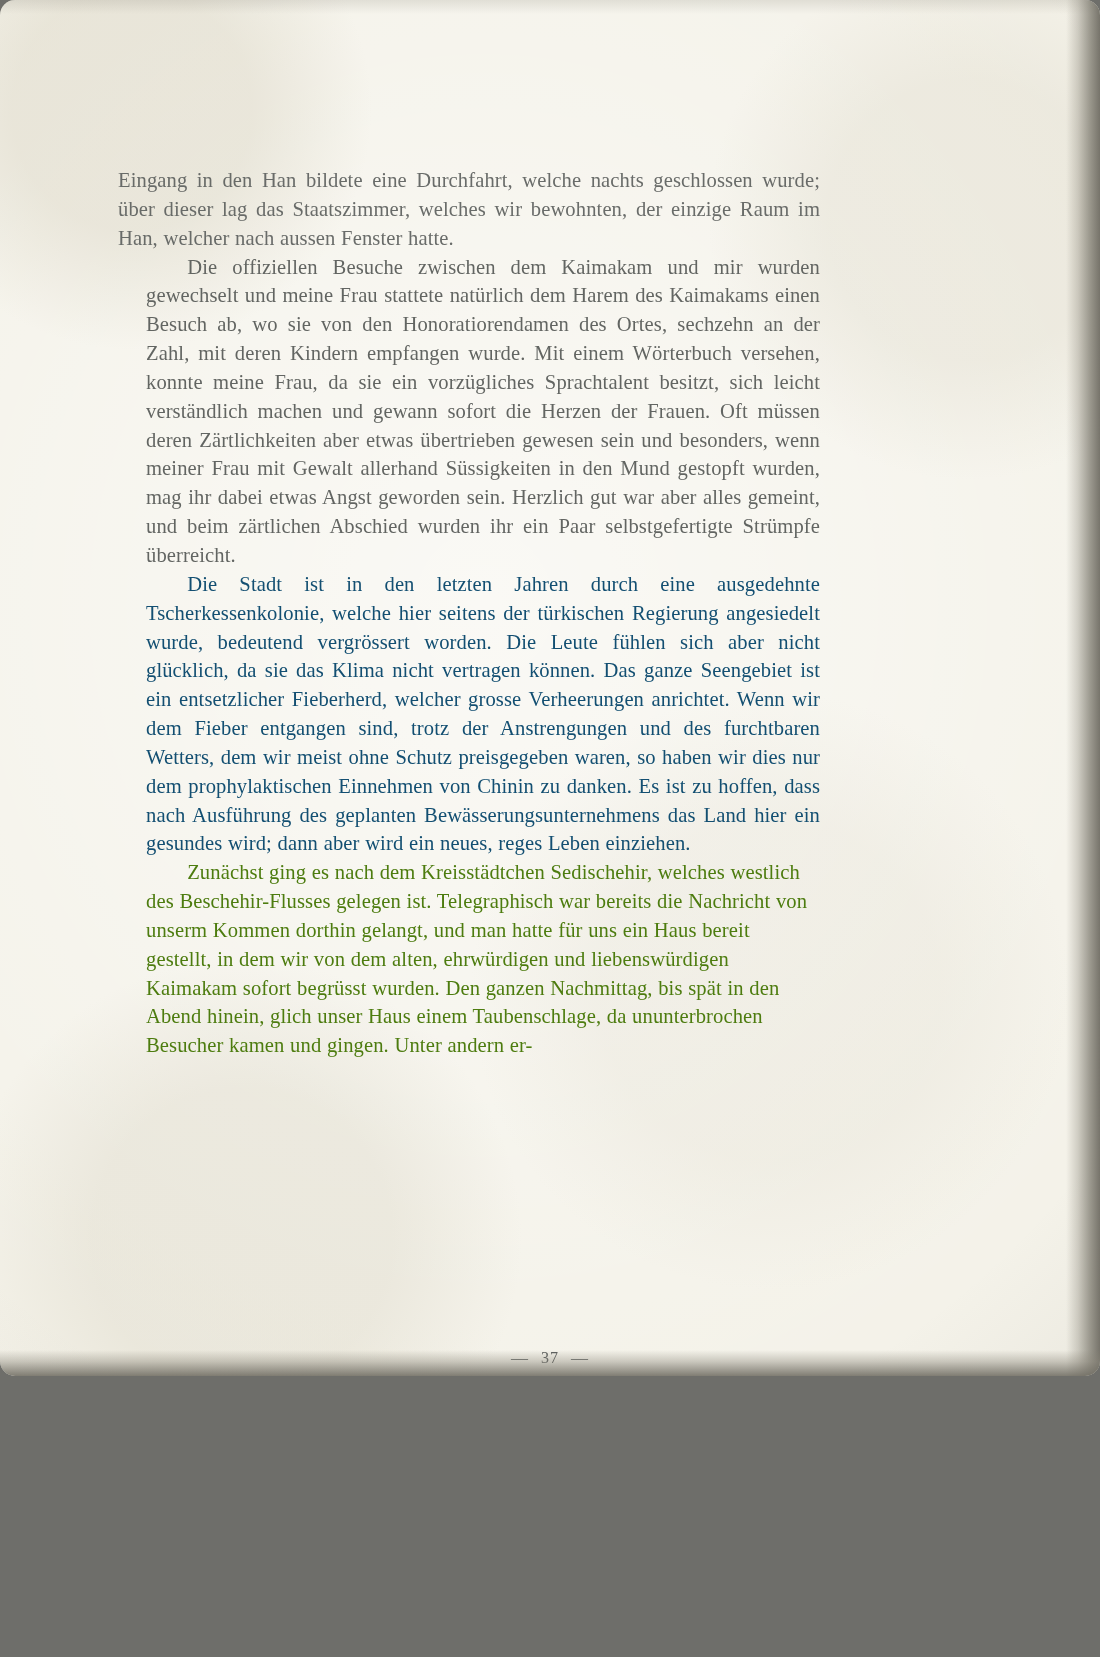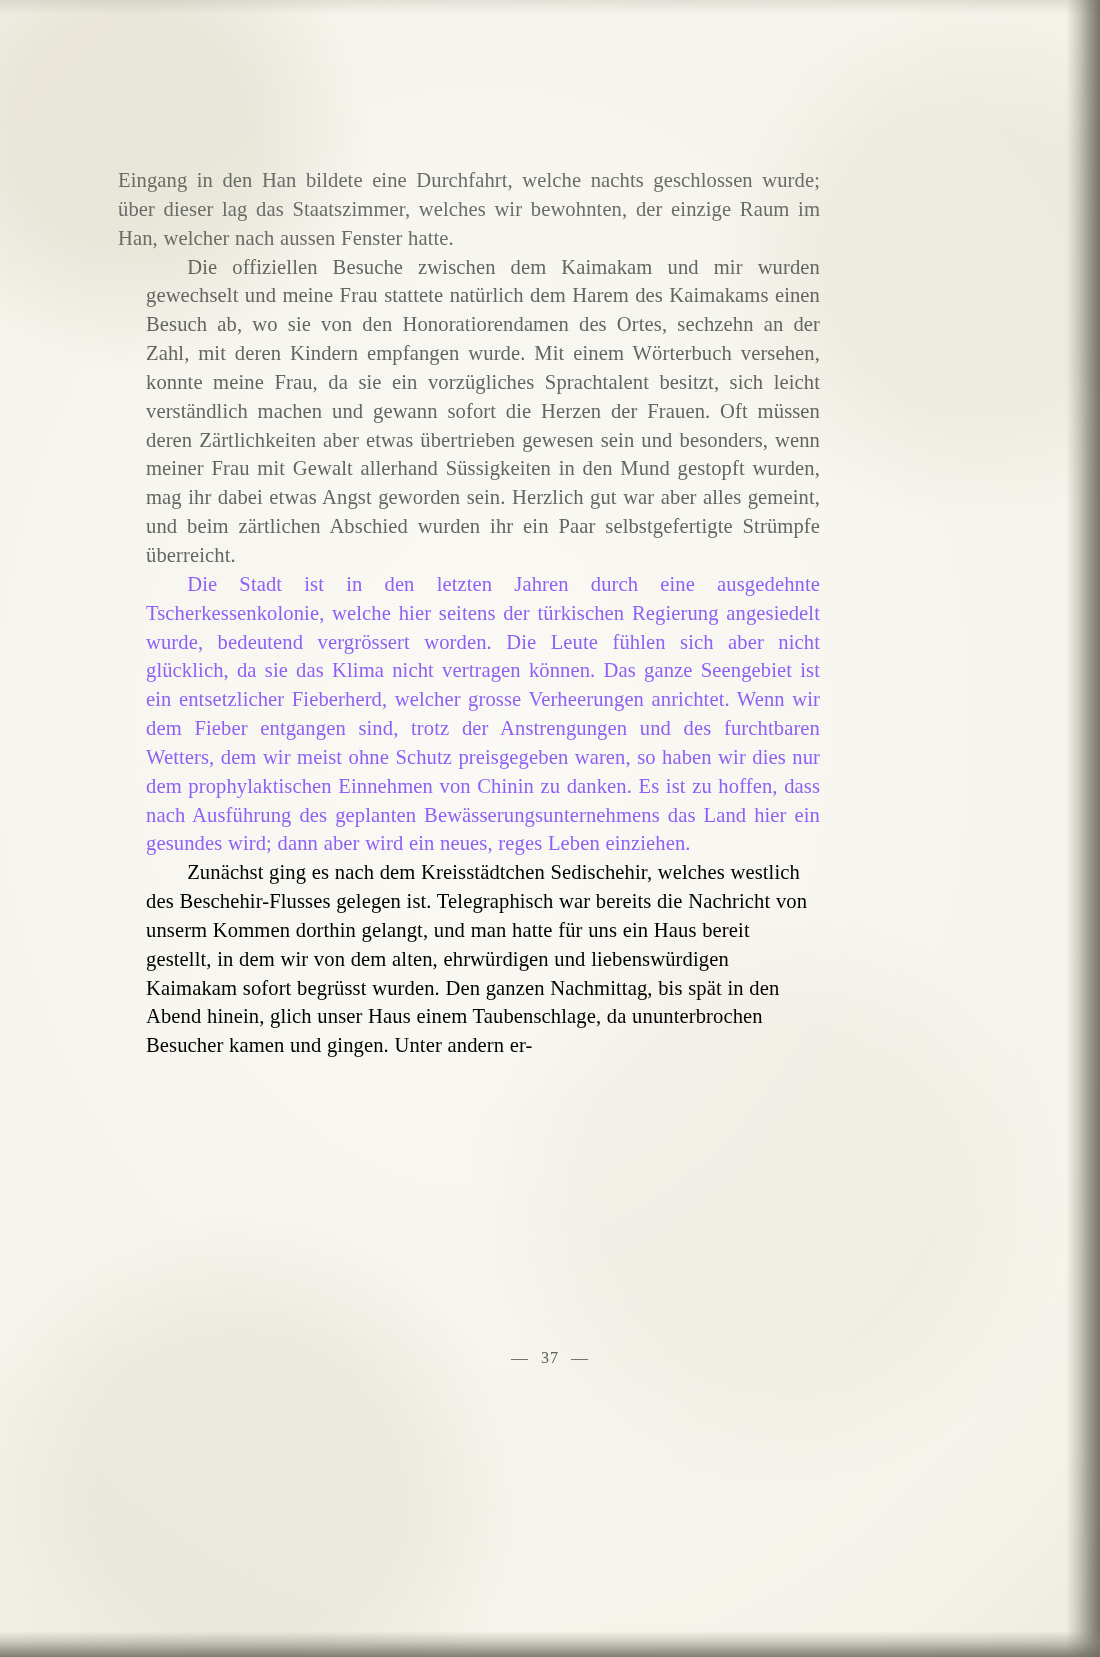--- a/index.html
+++ b/index.html
@@ -10,23 +10,24 @@
   body {
     width: 1100px;
     height: 1657px;
     overflow: hidden;
     font-family: "Liberation Serif", "DejaVu Serif", serif;
   }
 
   #page {
     position: relative;
     width: 1100px;
-    height: 1657px;
+    height: 1376px;
     background: #f4f2e9;
     overflow: hidden;
+    border-radius: 15px;
   }
 
   
   #paper-tone {
     position: absolute;
     inset: 0;
     background:
       radial-gradient(ellipse 105% 92% at 44% 44%,
         rgba(255,255,255,0.55) 0%,
         rgba(255,255,255,0.18) 45%,
@@ -101,23 +102,23 @@
     -webkit-font-smoothing: antialiased;
   }
   p.para:last-of-type { text-align: left; }
 
   p.cont     { text-indent: 0; }
   p.indent   { text-indent: 2.0em; margin-left: 28px; }
 
   
   p.tone-1 { color: #5f6260; opacity: 0.93; }
   p.tone-2 { color: #5b5e5b; opacity: 0.95; }
-  p.tone-3 { color: #8b5cf6; opacity: 0.97; }
+  p.tone-3 { color: #0c4a6e; opacity: 0.97; }
   p.tone-4 { color: #4e5153; opacity: 1; }
-  p.tone-5 { color: #000000; opacity: 1; }
+  p.tone-5 { color: #4d7c0f; opacity: 1; }
 
   
   #folio {
     position: absolute;
     left: 0;
     top: 1348px;
     width: 1100px;
     text-align: center;
     font-size: 16px;
     color: #5a5d5c;

